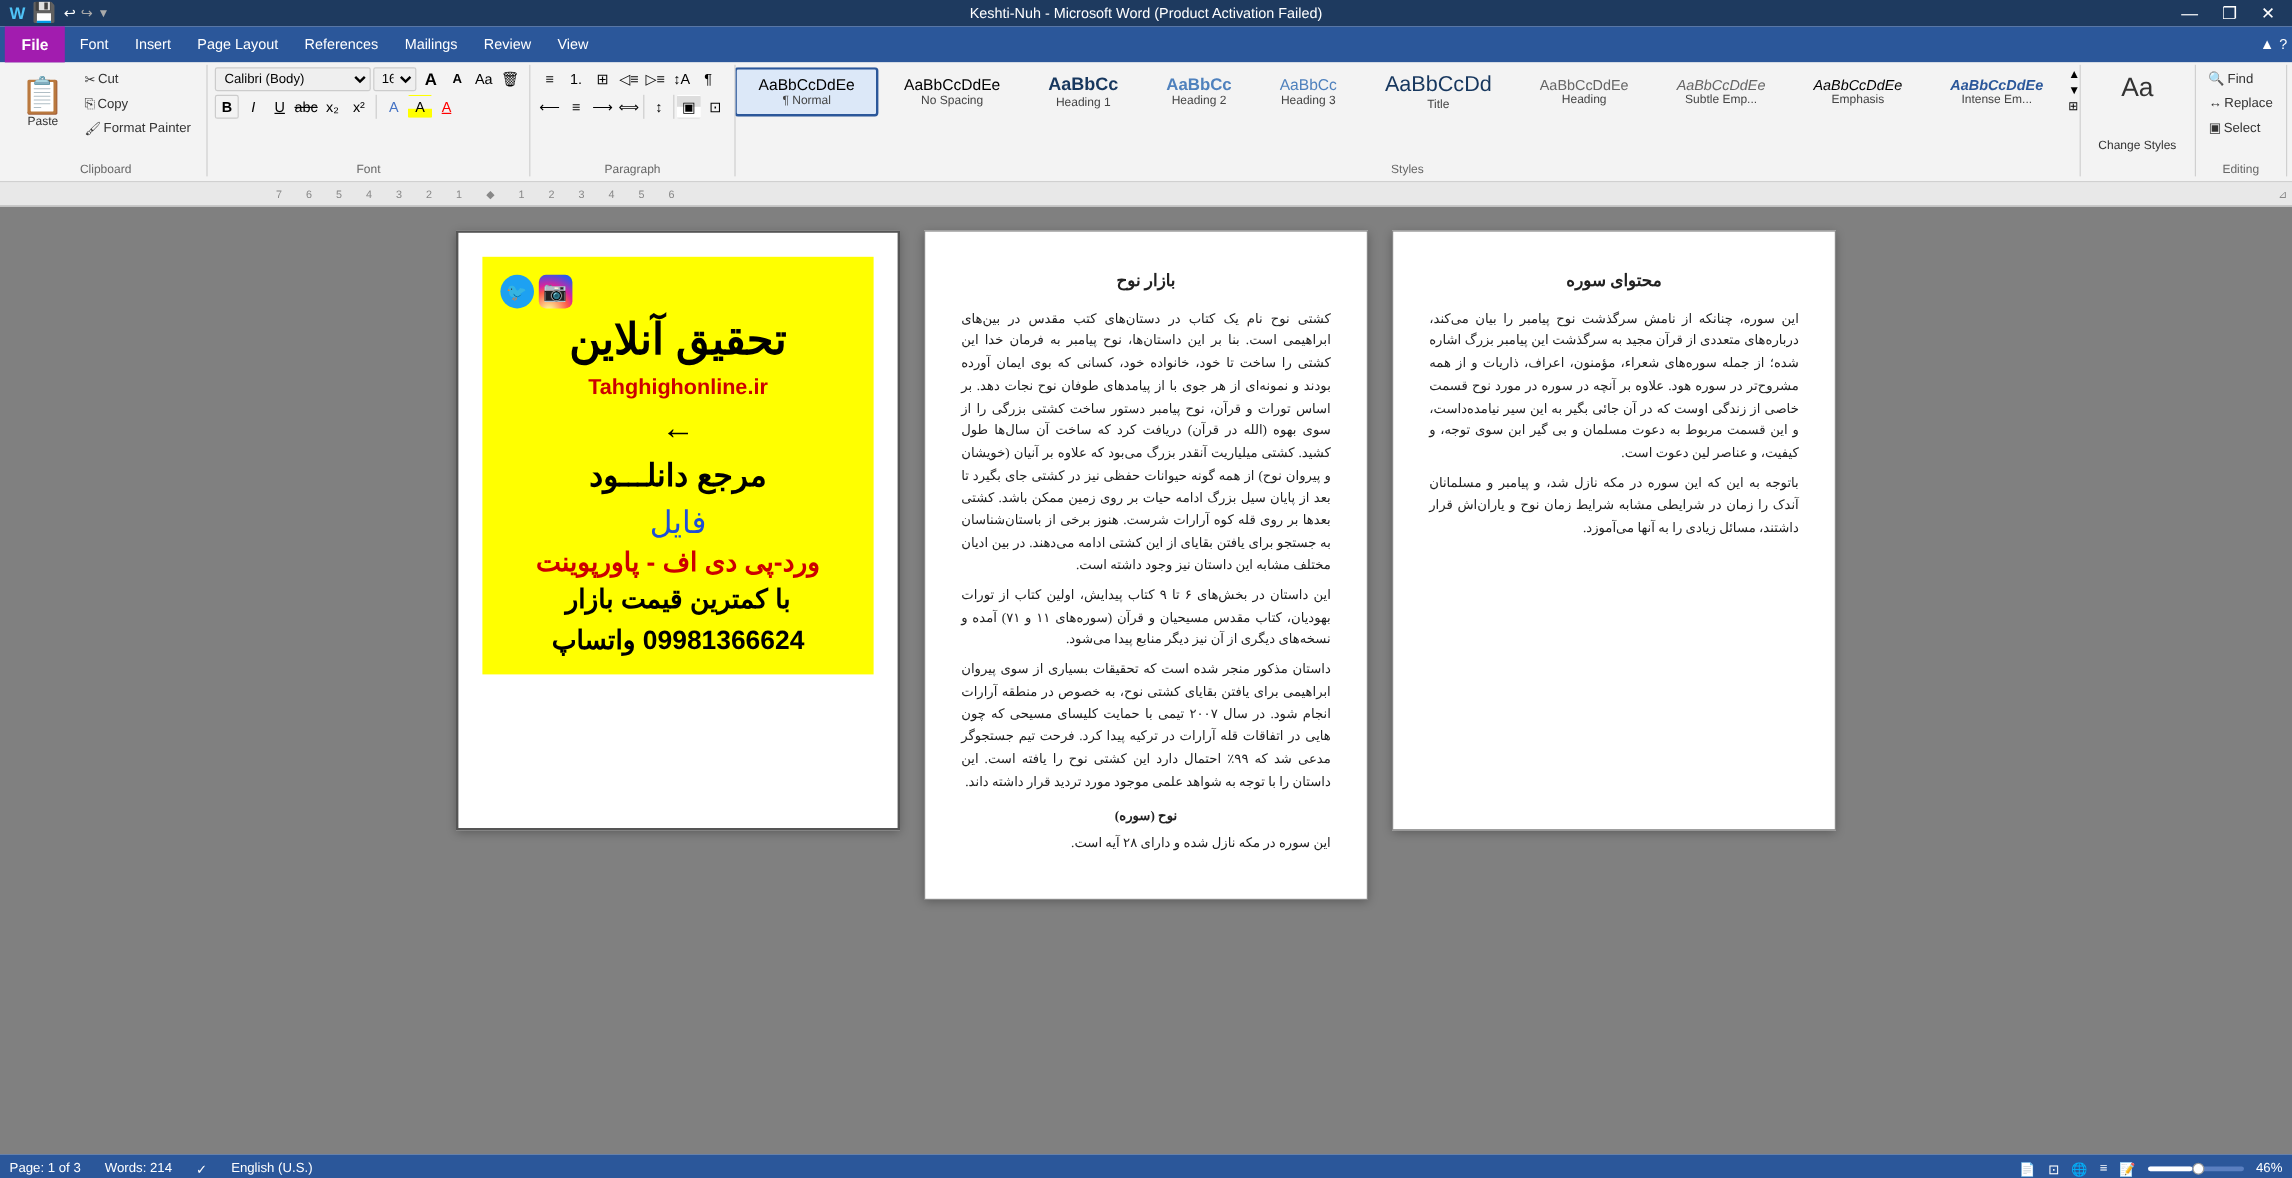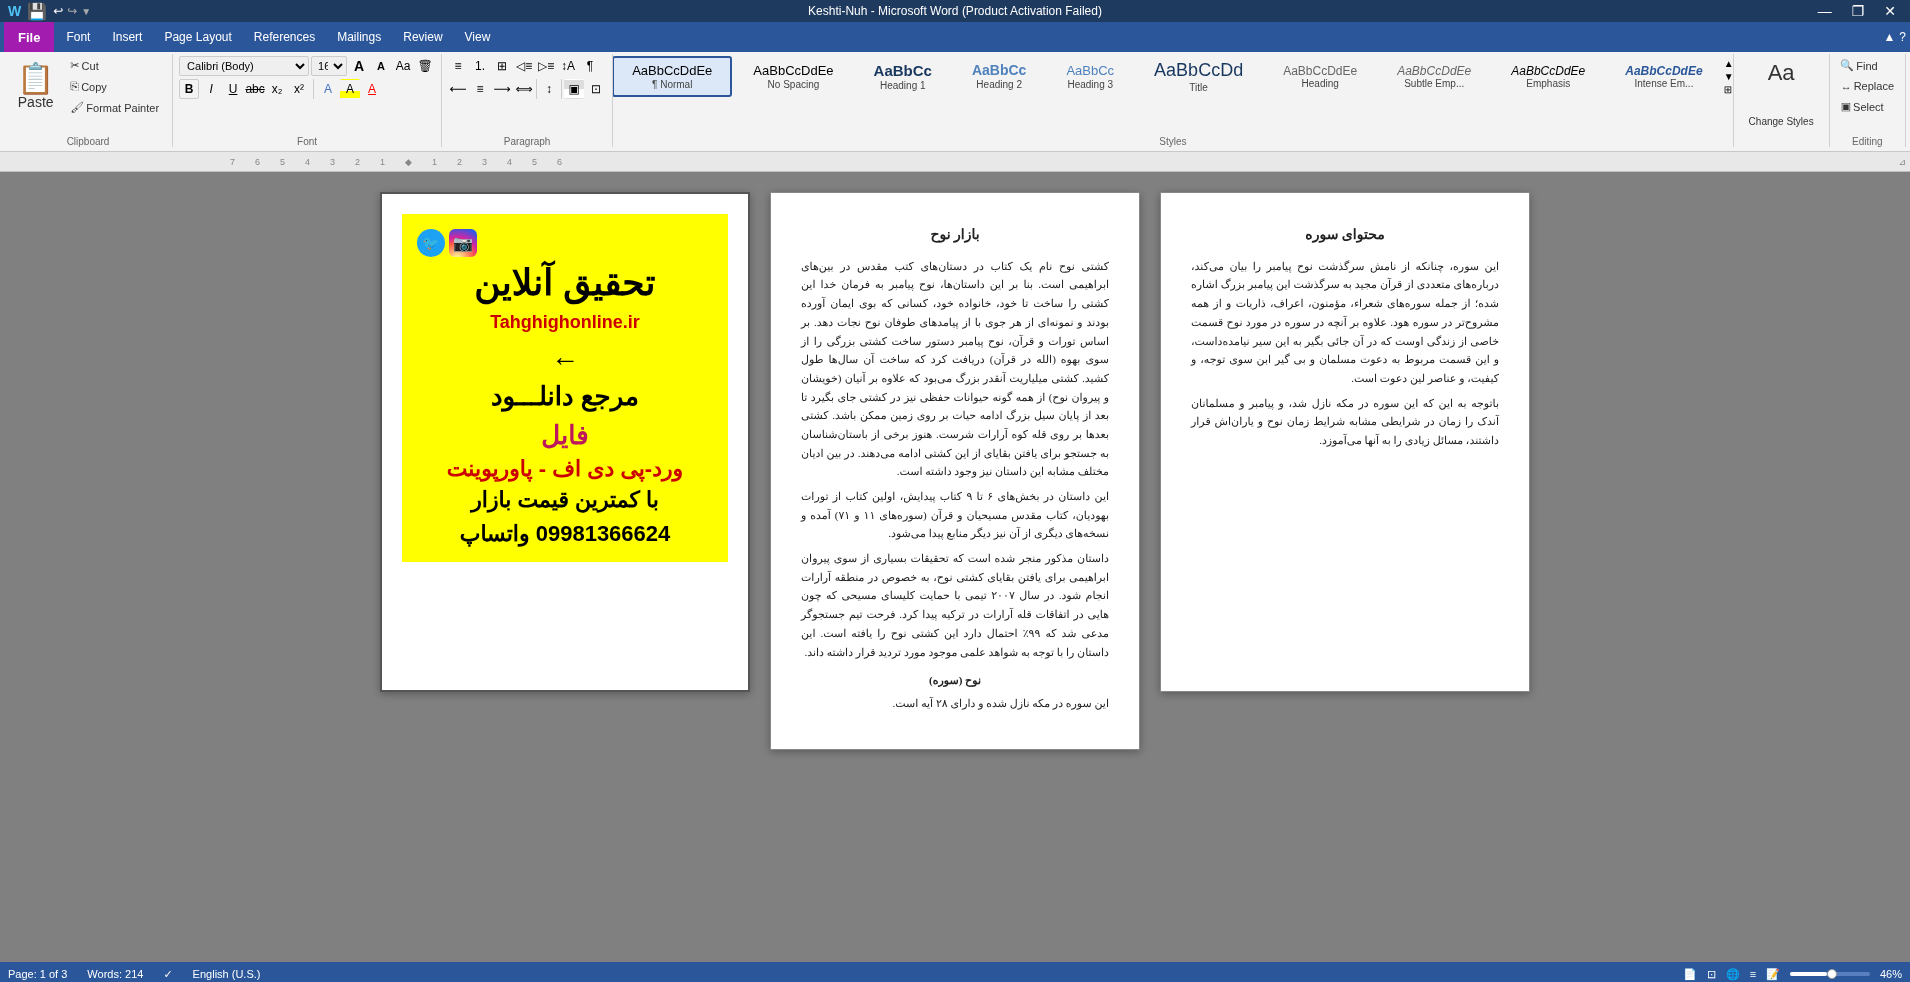--- a/index.html
+++ b/index.html
@@ -329,21 +329,21 @@
 </div>
 
 <div class="ribbon">
 
   <div class="ribbon-group" style="padding-right: 8px;">
     <div class="ribbon-group-content" style="gap: 4px;">
 
       <div style="display:flex; flex-direction:column; align-items:center; margin-bottom: 14px;">
         <div class="paste-icon-area">
           <span style="font-size: 30px; line-height:1;">📋</span>
-          <span style="font-size: 14px; color:#333;">Paste</span>
+          <span style="font-size: 10px; color:#333;">Paste</span>
         </div>
       </div>
 
       <div style="display: flex; flex-direction: column; gap: 2px; margin-bottom: 14px;">
         <div class="small-ribbon-btn">
           <span>✂</span>
           <span>Cut</span>
         </div>
         <div class="small-ribbon-btn">
           <span>⎘</span>
@@ -528,21 +528,21 @@
   <div class="page page-1">
     <div class="poster">
       <div style="display: flex; justify-content: flex-end; gap: 4px; margin-bottom: 4px;">
         <div class="insta-icon">📷</div>
         <div style="width:28px; height:28px; background: #1da1f2; border-radius: 50%; display:inline-flex; align-items:center; justify-content:center; color:white; font-size:14px;">🐦</div>
       </div>
       <div class="poster-title">تحقیق آنلاین</div>
       <div class="poster-site">Tahghighonline.ir</div>
       <div style="font-size: 28px; margin: 4px 0; color: #000;">←</div>
       <div class="poster-subtitle">مرجع دانلـــود</div>
-      <div style="font-size: 26px; font-weight: bold; color: #be185d;">فایل</div>
+      <div style="font-size: 26px; font-weight: normal; color: #1d4ed8;">فایل</div>
       <div class="poster-text">ورد-پی دی اف - پاورپوینت</div>
       <div style="font-size: 22px; font-weight: bold; color: #000;">با کمترین قیمت بازار</div>
       <div class="poster-phone">09981366624 واتساپ</div>
     </div>
   </div>
 
   <div class="page page-2">
     <div class="doc-page">
       <h2>بازار نوح</h2>
       <p>کشتی نوح نام یک کتاب در دستان‌های کتب مقدس در بین‌های ابراهیمی است. بنا بر این داستان‌ها، نوح پیامبر به فرمان خدا این کشتی را ساخت تا خود، خانواده خود، کسانی که بوی ایمان آورده بودند و نمونه‌ای از هر جوی با از پیامدهای طوفان نوح نجات دهد. بر اساس تورات و قرآن، نوح پیامبر دستور ساخت کشتی بزرگی را از سوی بهوه (الله در قرآن) دریافت کرد که ساخت آن سال‌ها طول کشید. کشتی میلیاریت آنقدر بزرگ می‌بود که علاوه بر آنیان (خویشان و پیروان نوح) از همه گونه حیوانات حفظی نیز در کشتی جای بگیرد تا بعد از پایان سیل بزرگ ادامه حیات بر روی زمین ممکن باشد. کشتی بعدها بر روی قله کوه آرارات شرست. هنوز برخی از باستان‌شناسان به جستجو برای یافتن بقایای از این کشتی ادامه می‌دهند. در بین ادیان مختلف مشابه این داستان نیز وجود داشته است.</p>

